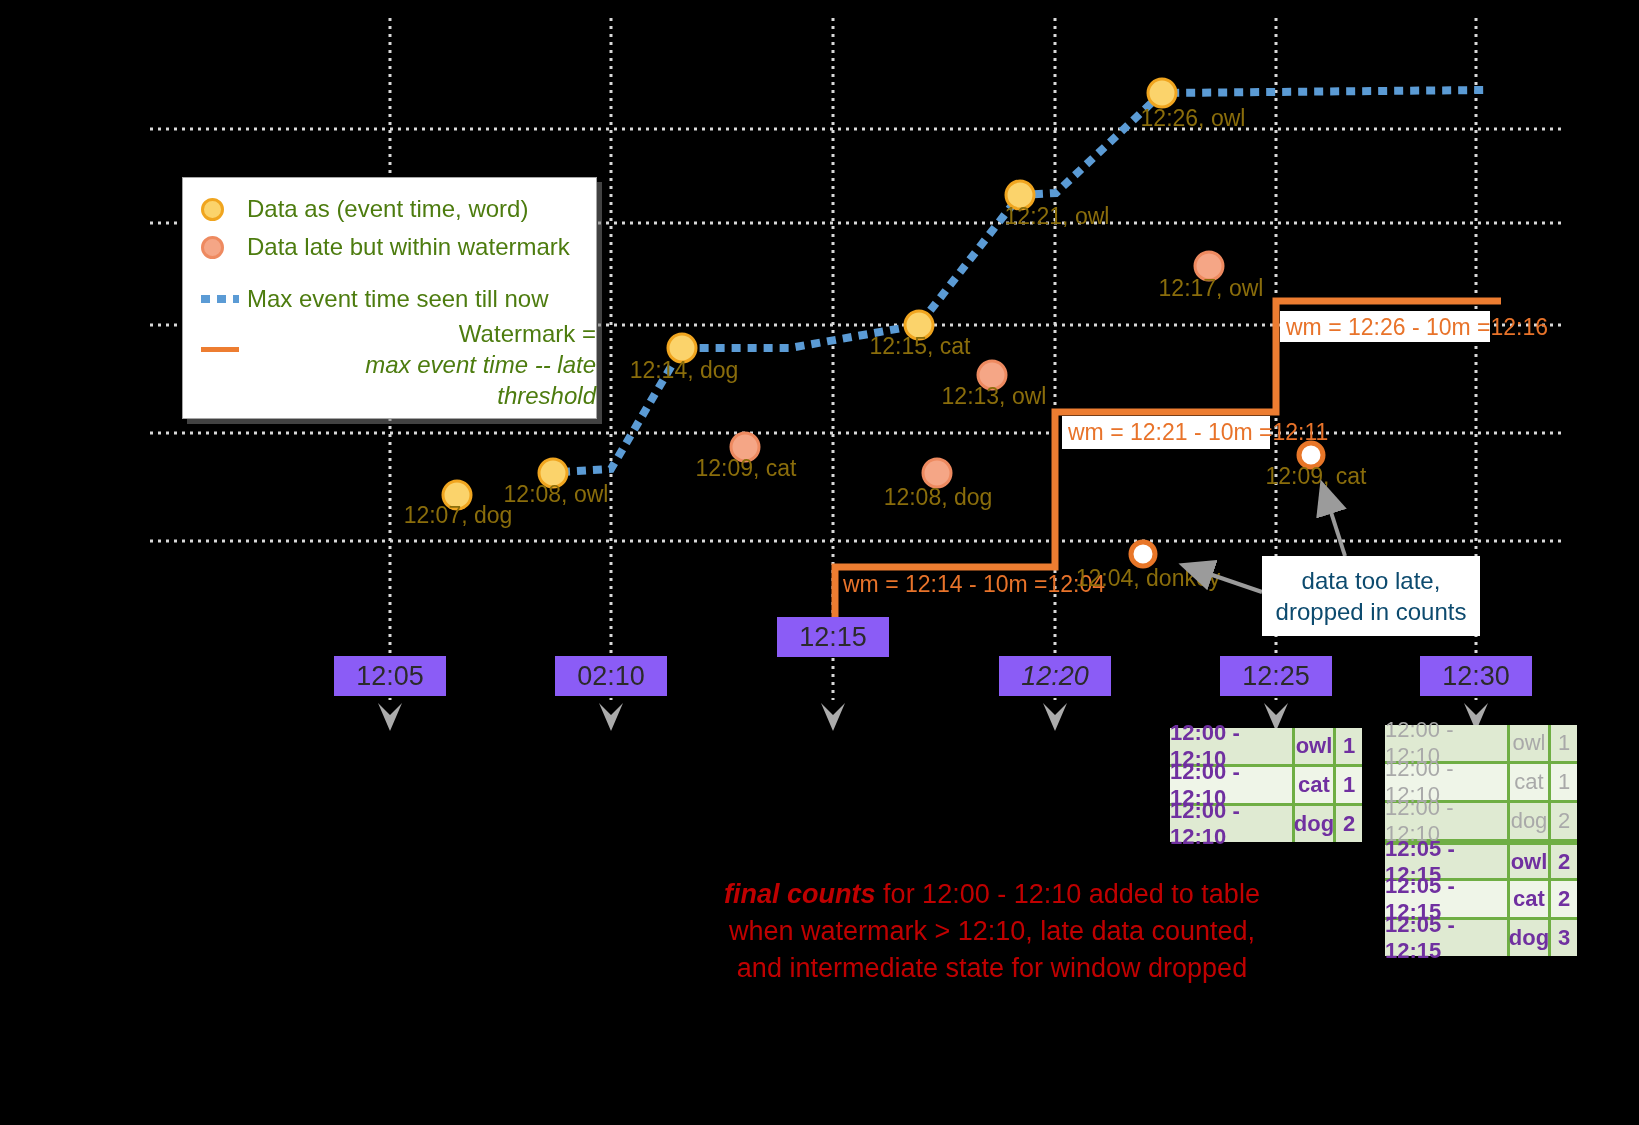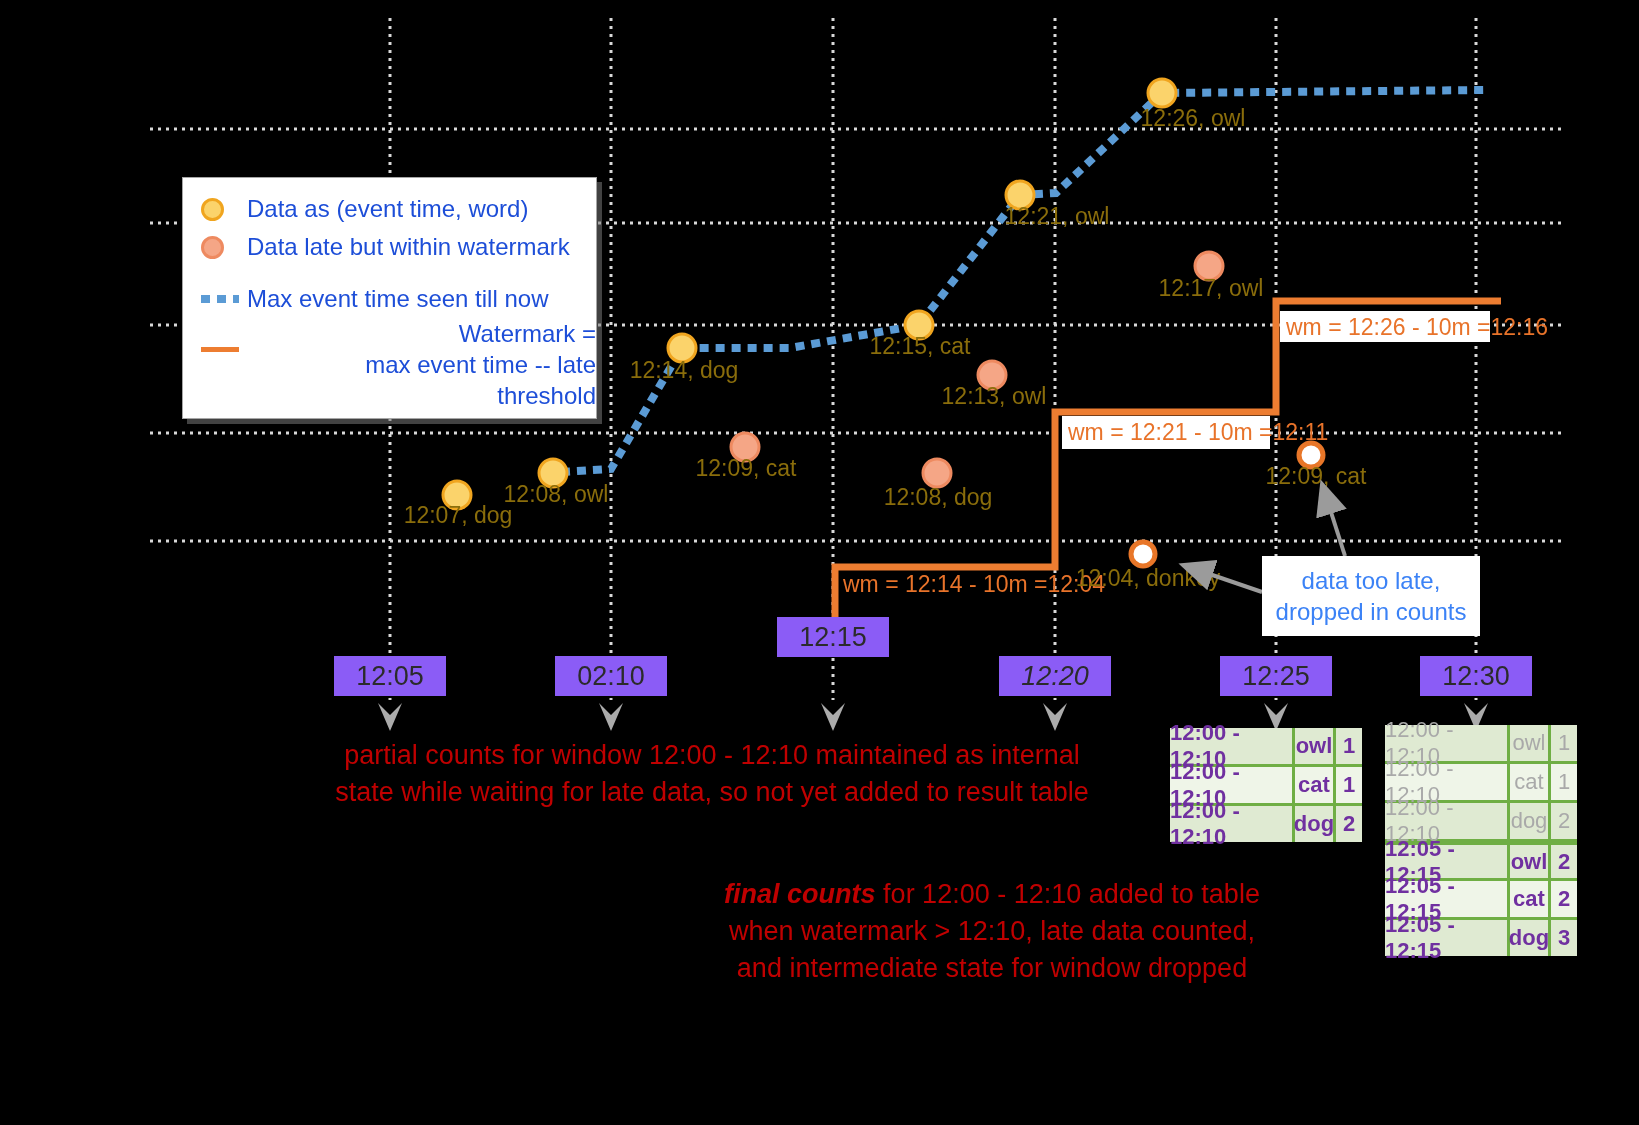--- a/index.html
+++ b/index.html
@@ -5,41 +5,41 @@
   html,body{margin:0;padding:0;background:#000;}
   #stage{position:relative;width:1639px;height:1125px;background:#000;overflow:hidden;
          font-family:"Liberation Sans","DejaVu Sans",sans-serif;}
   #canvas{position:absolute;left:0;top:0;z-index:1;}
   #overlay{position:absolute;left:0;top:0;width:1639px;height:1125px;z-index:2;pointer-events:none;}
   #overlay > *{pointer-events:auto;}
 
   
   .legend{position:absolute;left:182px;top:177px;width:415px;height:242px;background:#fff;
           border:1px solid #a6a6a6;box-shadow:5px 5px 0 rgba(120,120,120,.55);
-          box-sizing:border-box;padding:12px 0 0 18px;color:#1d4ed8;font-size:24px;}
+          box-sizing:border-box;padding:12px 0 0 18px;color:#4d7c0f;font-size:24px;}
   .lg-row{display:flex;align-items:center;height:38px;}
   .lg-ico{width:46px;display:flex;justify-content:flex-start;align-items:center;flex:0 0 46px;}
   .dot{width:23px;height:23px;border-radius:50%;box-sizing:border-box;}
   .dot.ontime{background:#fbd36b;border:3px solid #f0a51f;}
   .dot.late{background:#f5a686;border:3px solid #ee8a60;}
   .dot.toolate{background:#fff;border:5px solid #e87628;}
   .dash-sample{width:38px;height:8px;background:repeating-linear-gradient(90deg,#5b9bd5 0 9px,transparent 9px 16px);}
   .wm-sample{width:38px;height:5px;background:#ed7d31;}
   .lg-gap{height:14px;}
   .lg-two{display:flex;align-items:center;}
   .lg-two .lg-ico{align-self:center;}
   .lg-lines div{height:31px;line-height:31px;text-align:right;}
-  .lg-lines .indent{padding-left:22px;}
+  .lg-lines .indent{padding-left:22px;font-style:italic;}
 
   
   .tickbox{position:absolute;width:112px;height:40px;background:#8b5cf6;color:#2b2b2b;
            font-size:27px;text-align:center;line-height:40px;}
 
   
-  .note-box{position:absolute;background:#fff;color:#3b82f6;font-size:24px;text-align:center;
+  .note-box{position:absolute;background:#fff;color:#0c4a6e;font-size:24px;text-align:center;
             display:flex;flex-direction:column;justify-content:center;line-height:31px;}
 
   
   .red-note{position:absolute;color:#c00000;font-size:27px;text-align:center;line-height:37px;width:1000px;}
   .red-note .lead{font-weight:bold;font-style:italic;}
 
   
   .rtable{position:absolute;background:#6fae44;display:grid;grid-auto-rows:36px;
           grid-template-columns:122px 38px 26px;gap:3px;font-size:22px;}
   .cell{display:flex;align-items:center;justify-content:center;color:#7030a0;font-weight:600;}
@@ -162,24 +162,20 @@
         <div class="tickbox" style="left: 999px; top: 656px; font-style: italic;">12:20</div>
         <div class="tickbox" style="left: 1220px; top: 656px;">12:25</div>
         <div class="tickbox" style="left: 1420px; top: 656px;">12:30</div>
       </div>
 
     <div class="note-box" id="toolate-note" style="left: 1262px; top: 556px; width: 218px; height: 80px;">
       <div>data too late,</div>
       <div>dropped in counts</div>
     </div>
 
-    <div class="red-note" id="red1" style="left: 212px; top: 737px;">
-      <div>partial counts for window 12:00 - 12:10 maintained as internal</div>
-      <div>state while waiting for late data, so not yet added  to result table</div>
-    </div>
 
     <div class="red-note" id="red2" style="left: 492px; top: 876px;">
       <div><span class="lead">final counts</span><span> for 12:00 - 12:10 added to table</span></div>
       <div>when watermark &gt; 12:10, late data counted,</div>
       <div>and intermediate state for window dropped</div>
     </div>
 
     <div id="tables">
         <div class="rtable" style="left: 1170px; top: 728px;">
           <div class="cell win bg-a">12:00 - 12:10</div>

